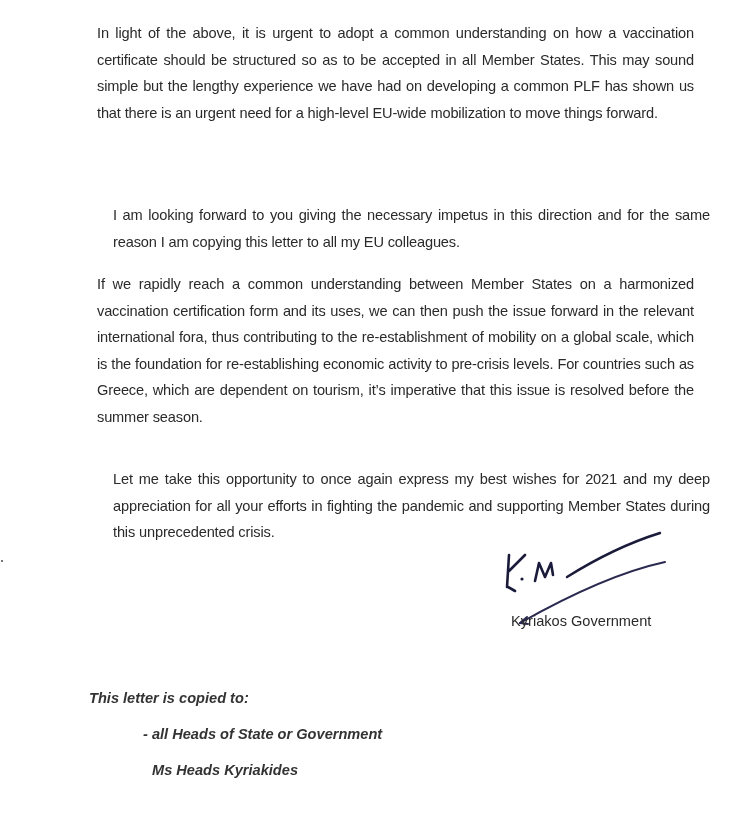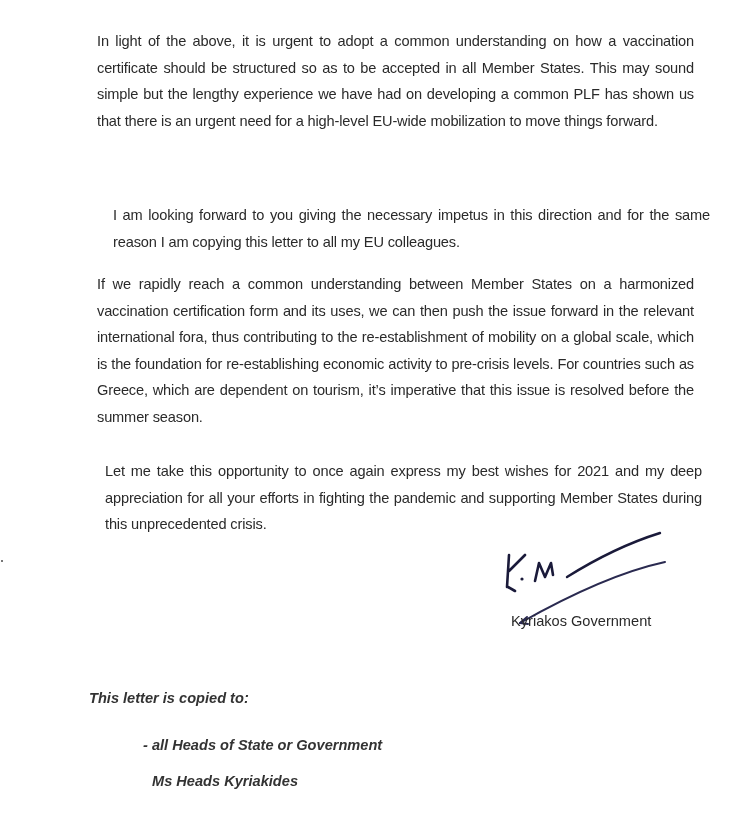--- a/index.html
+++ b/index.html
@@ -6,41 +6,41 @@
   body {
     width: 755px; height: 822px; background: #ffffff; position: relative; overflow: hidden;
     font-family: "Liberation Sans", sans-serif; color: #2a2a2a;
   }
   .para {
     position: absolute; left: 97px; width: 597px;
     font-family: "Liberation Sans", sans-serif;
     font-size: 14.6px; line-height: 26.6px; text-align: justify;
     font-stretch: condensed; letter-spacing: -0.15px;
   }
-  #p1 { top: 28px; }
+  #p1 { top: 20px; }
   #p2 { top: 186px; }
   #p3 { top: 271px; }
   #p4 { top: 450px; }
   .dot { position: absolute; left: 1px; top: 560px; width: 2px; height: 2px; background: #777; }
   .sig { position: absolute; left: 495px; top: 525px; width: 185px; height: 110px; }
   .signer { position: absolute; left: 511px; top: 613px; font-size: 14.6px; }
   .cc-title { position: absolute; left: 89px; top: 690px; font-weight: bold; font-style: italic; font-size: 14.6px; color: #333; }
-  .cc-item { position: absolute; left: 143px; font-weight: bold; font-style: italic; font-size: 14.6px; color: #333; line-height: 18px; margin-top: 11px; }
+  .cc-item { position: absolute; left: 143px; font-weight: bold; font-style: italic; font-size: 14.6px; color: #333; line-height: 18px; }
   #cc1 { top: 725px; }
   #cc2 { top: 761px; }
   .cc-item .indent { display: block; padding-left: 9px; }
 </style>
 </head>
 <body>
 
 <div>
   <p class="para" id="p1" style="margin:0">In light of the above, it is urgent to adopt a common understanding on how a vaccination certificate should be structured so as to be accepted in all Member States. This may sound simple but the lengthy experience we have had on developing a common PLF has shown us that there is an urgent need for a high-level EU-wide mobilization to move things forward.</p>
   <p class="para" id="p2" style="margin:16px">I am looking forward to you giving the necessary impetus in this direction and for the same reason I am copying this letter to all my EU colleagues.</p>
   <p class="para" id="p3" style="margin:0">If we rapidly reach a common understanding between Member States on a harmonized vaccination certification form and its uses, we can then push the issue forward in the relevant international fora, thus contributing to the re-establishment of mobility on a global scale, which is the foundation for re-establishing economic activity to pre-crisis levels. For countries such as Greece, which are dependent on tourism, it’s imperative that this issue is resolved before the summer season.</p>
-  <p class="para" id="p4" style="margin:8px">Let me take this opportunity to once again express my best wishes for 2021 and my deep appreciation for all your efforts in fighting the pandemic and supporting Member States during this unprecedented crisis.</p>
+  <p class="para" id="p4" style="margin:16px">Let me take this opportunity to once again express my best wishes for 2021 and my deep appreciation for all your efforts in fighting the pandemic and supporting Member States during this unprecedented crisis.</p>
 
   <div class="dot"></div>
 
   <svg class="sig" viewBox="0 0 185 110">
 
     <path d="M14 30 L12 62 M13 62 L20 66 M14 46 L30 30" stroke="#1a1a3a" stroke-width="2.6" fill="none" stroke-linecap="round"></path>
     <circle cx="27" cy="54" r="1.6" fill="#1a1a3a"></circle>
 
     <path d="M40 56 L44 38 L50 52 L56 38 L58 50" stroke="#1a1a3a" stroke-width="2.6" fill="none" stroke-linecap="round" stroke-linejoin="round"></path>
 

